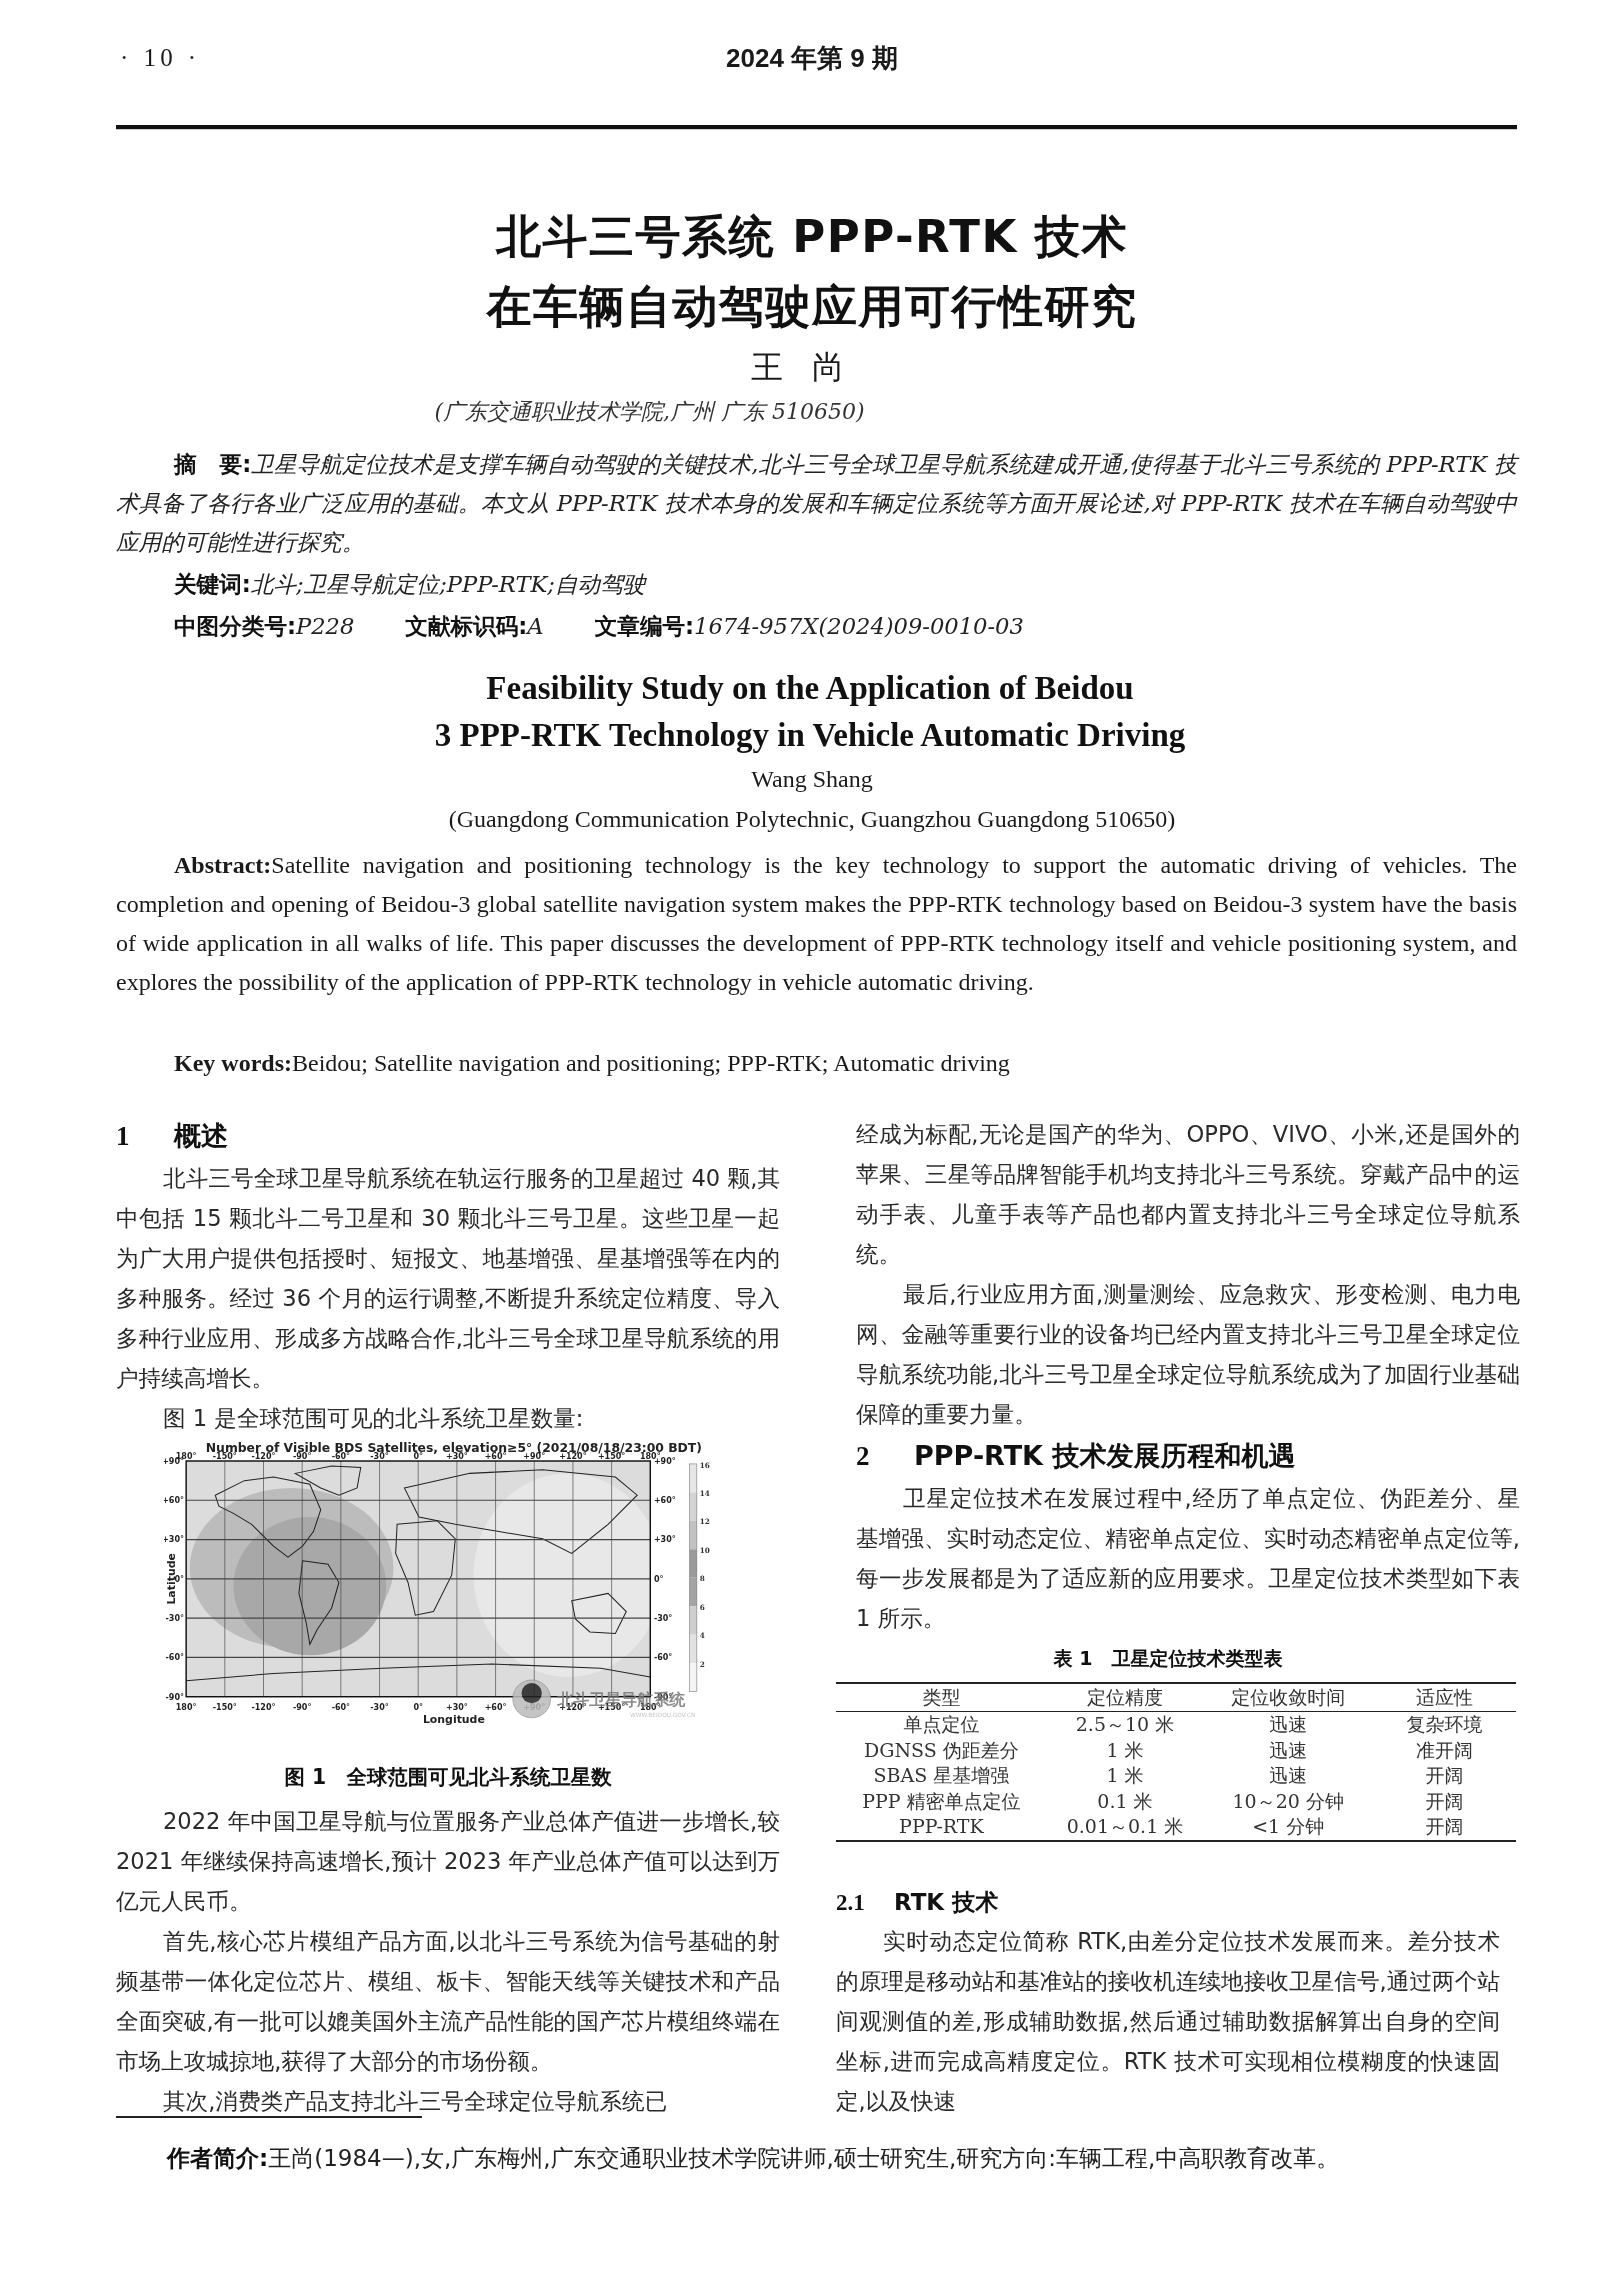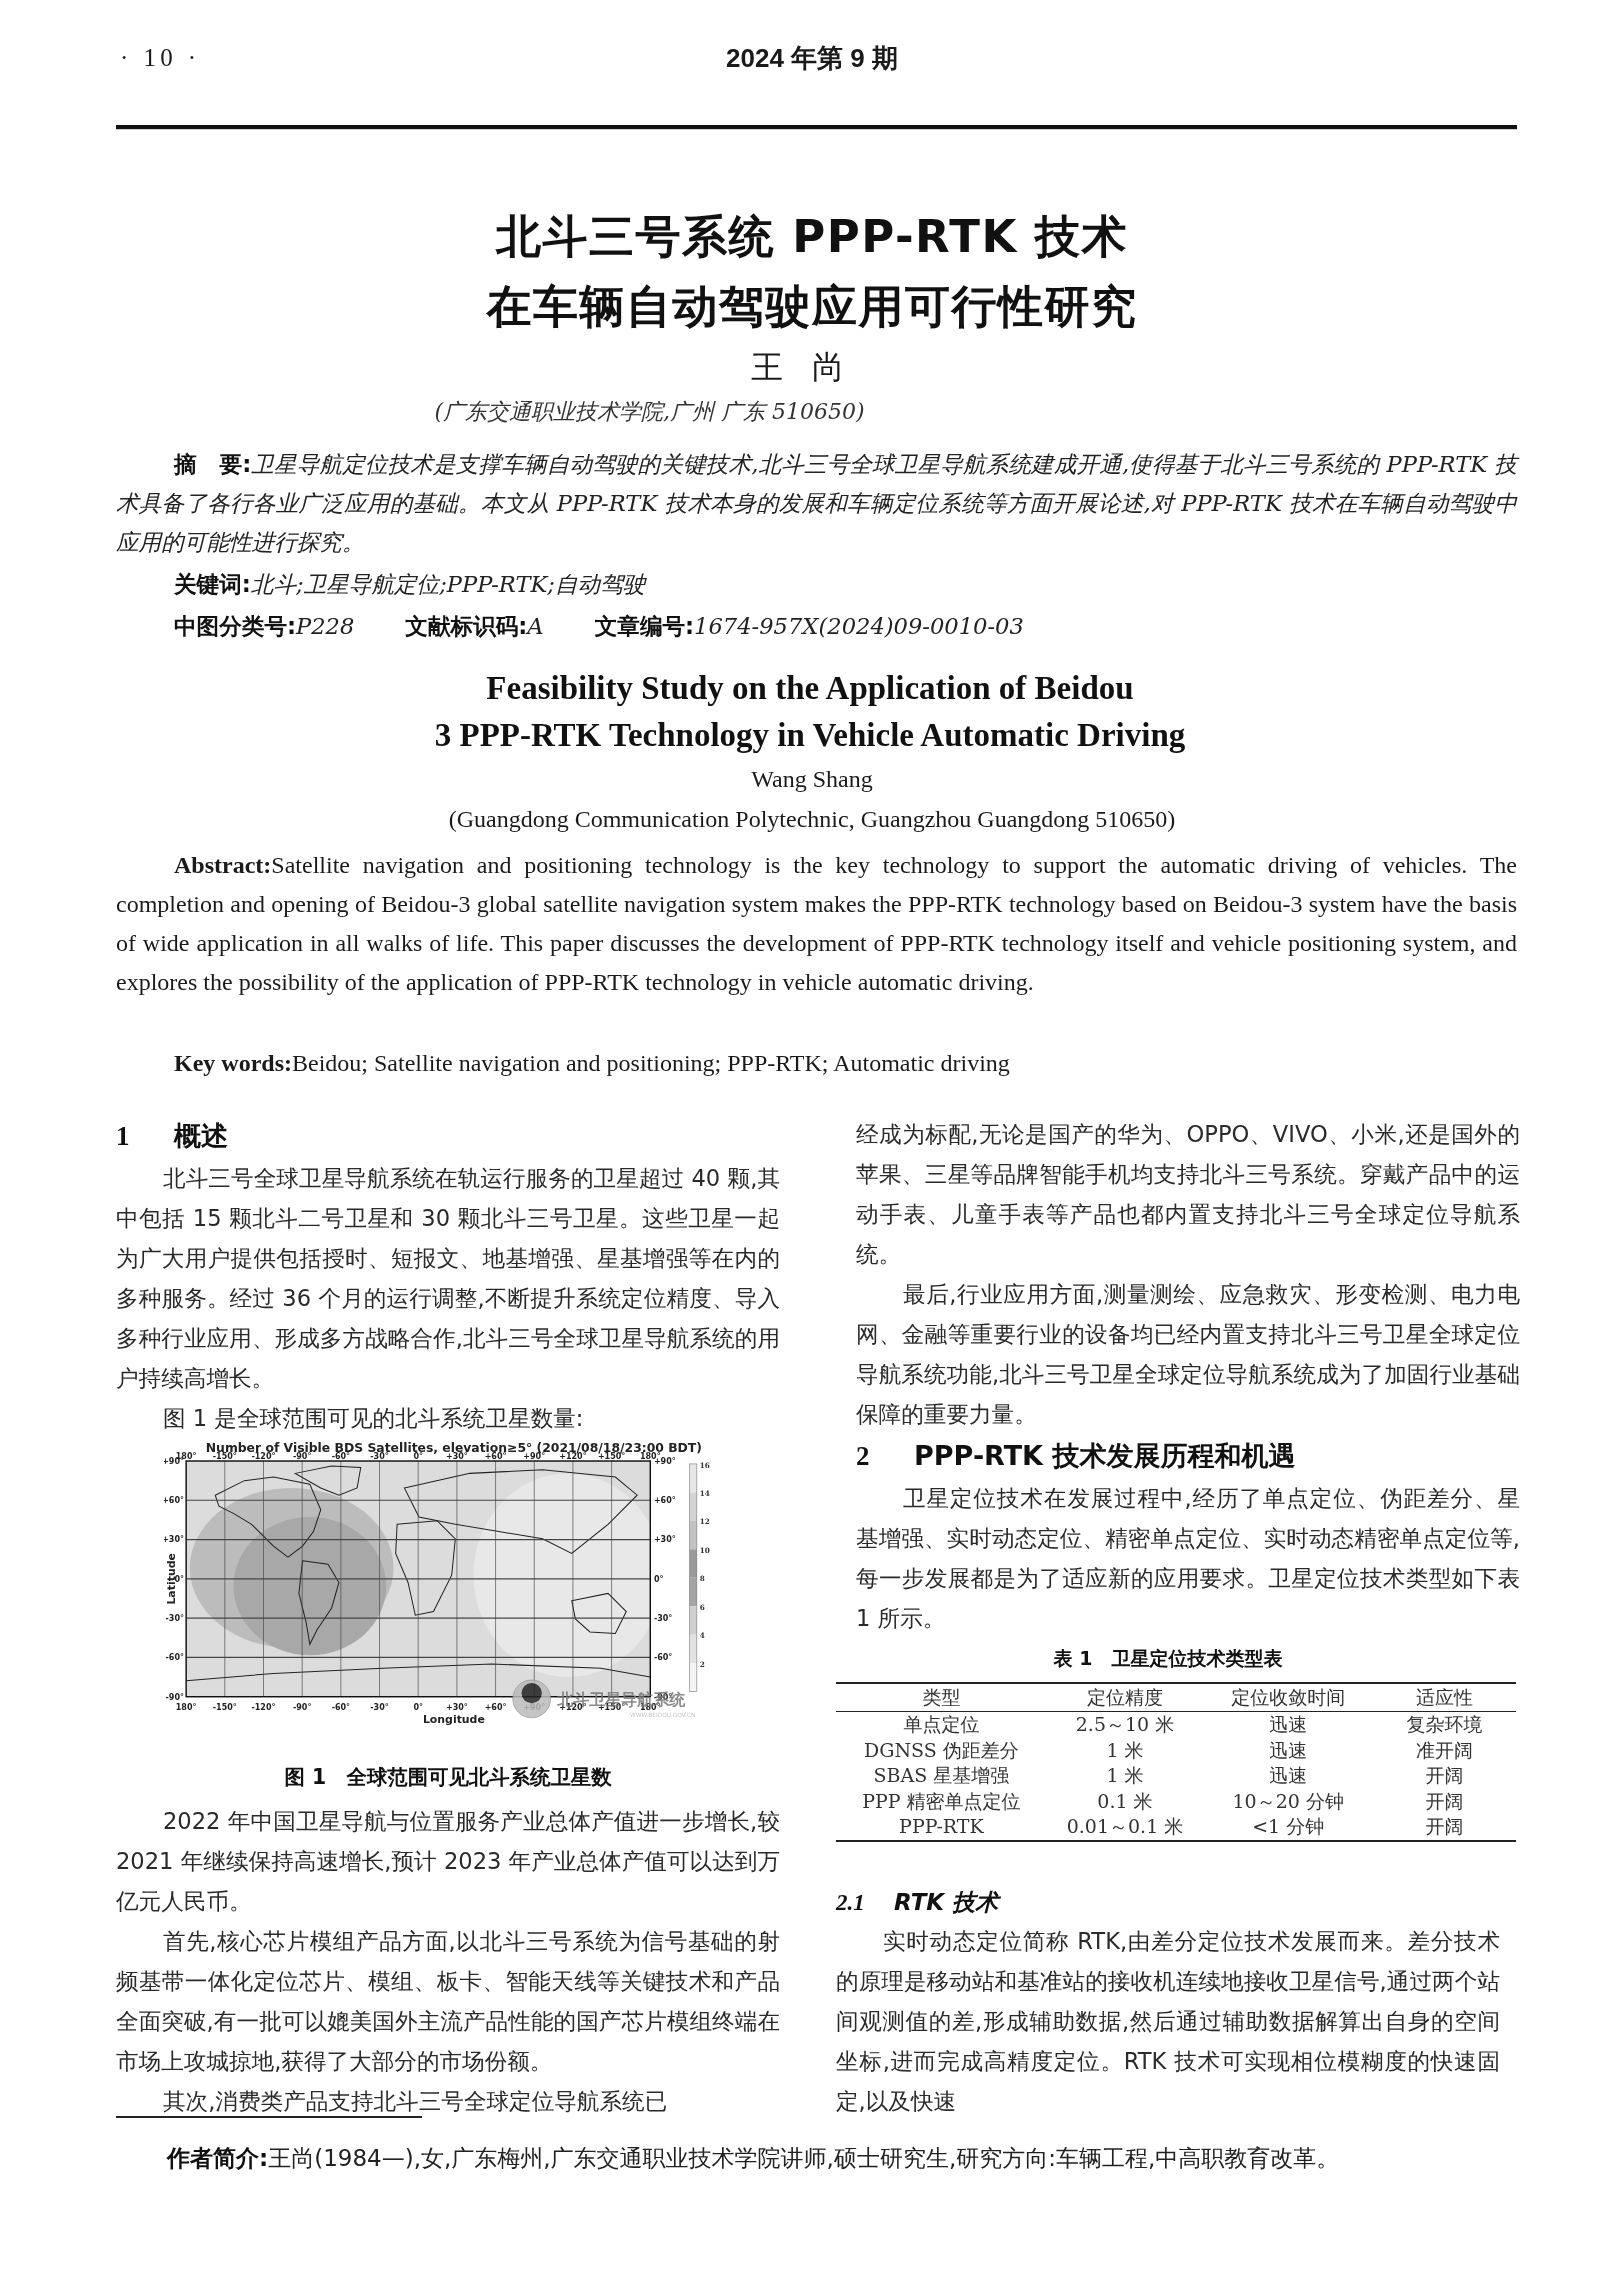--- a/index.html
+++ b/index.html
@@ -37,21 +37,21 @@
   #en-abstract { top: 846px; text-indent: 58px; }
   #en-keywords { top: 1044px; padding-left: 58px; width: 1343px; }
   .en-lbl { font-weight: bold; }
 
   
   .col { width: 664px; font-family: "DejaVu Sans", sans-serif; font-size: 22.6px; line-height: 40px; color: #2a2a2a; text-align: justify; }
   .col p { margin: 0; text-indent: 47px; }
   .col p.noind { text-indent: 0; }
   .sec-h { font-weight: bold; font-size: 27px; color: #111; margin: 0; line-height: 44px; }
   .sec-h .num { display: inline-block; width: 58px; font-family: "Liberation Serif", serif; }
-  .subsec-h { font-weight: bold; font-size: 23px; color: #111; line-height: 36px; margin: 0; font-style: italic; }
+  .subsec-h { font-weight: bold; font-size: 23px; color: #111; line-height: 36px; margin: 0; }
   .subsec-h .num { display: inline-block; width: 58px; font-family: "Liberation Serif", serif; }
   #col-left { left: 116px; top: 1114px; }
   #col-right { left: 836px; top: 1114px; margin-left: 20px; }
 
   
   #figure-1 { left: 164px; top: 1437px; width: 579px; height: 291px; position: absolute; }
   #fig-caption { left: 116px; top: 1763px; width: 664px; text-align: center; font-family: "DejaVu Sans", sans-serif; font-weight: bold; font-size: 20.4px; color: #111; }
   #col-left-2 { left: 116px; top: 1801px; }
   #footnote-rule { left: 116px; top: 2116px; width: 306px; height: 1.5px; background: #222; }
   #footnote { left: 167px; top: 2143px; font-family: "DejaVu Sans", sans-serif; font-size: 23px; color: #222; }

